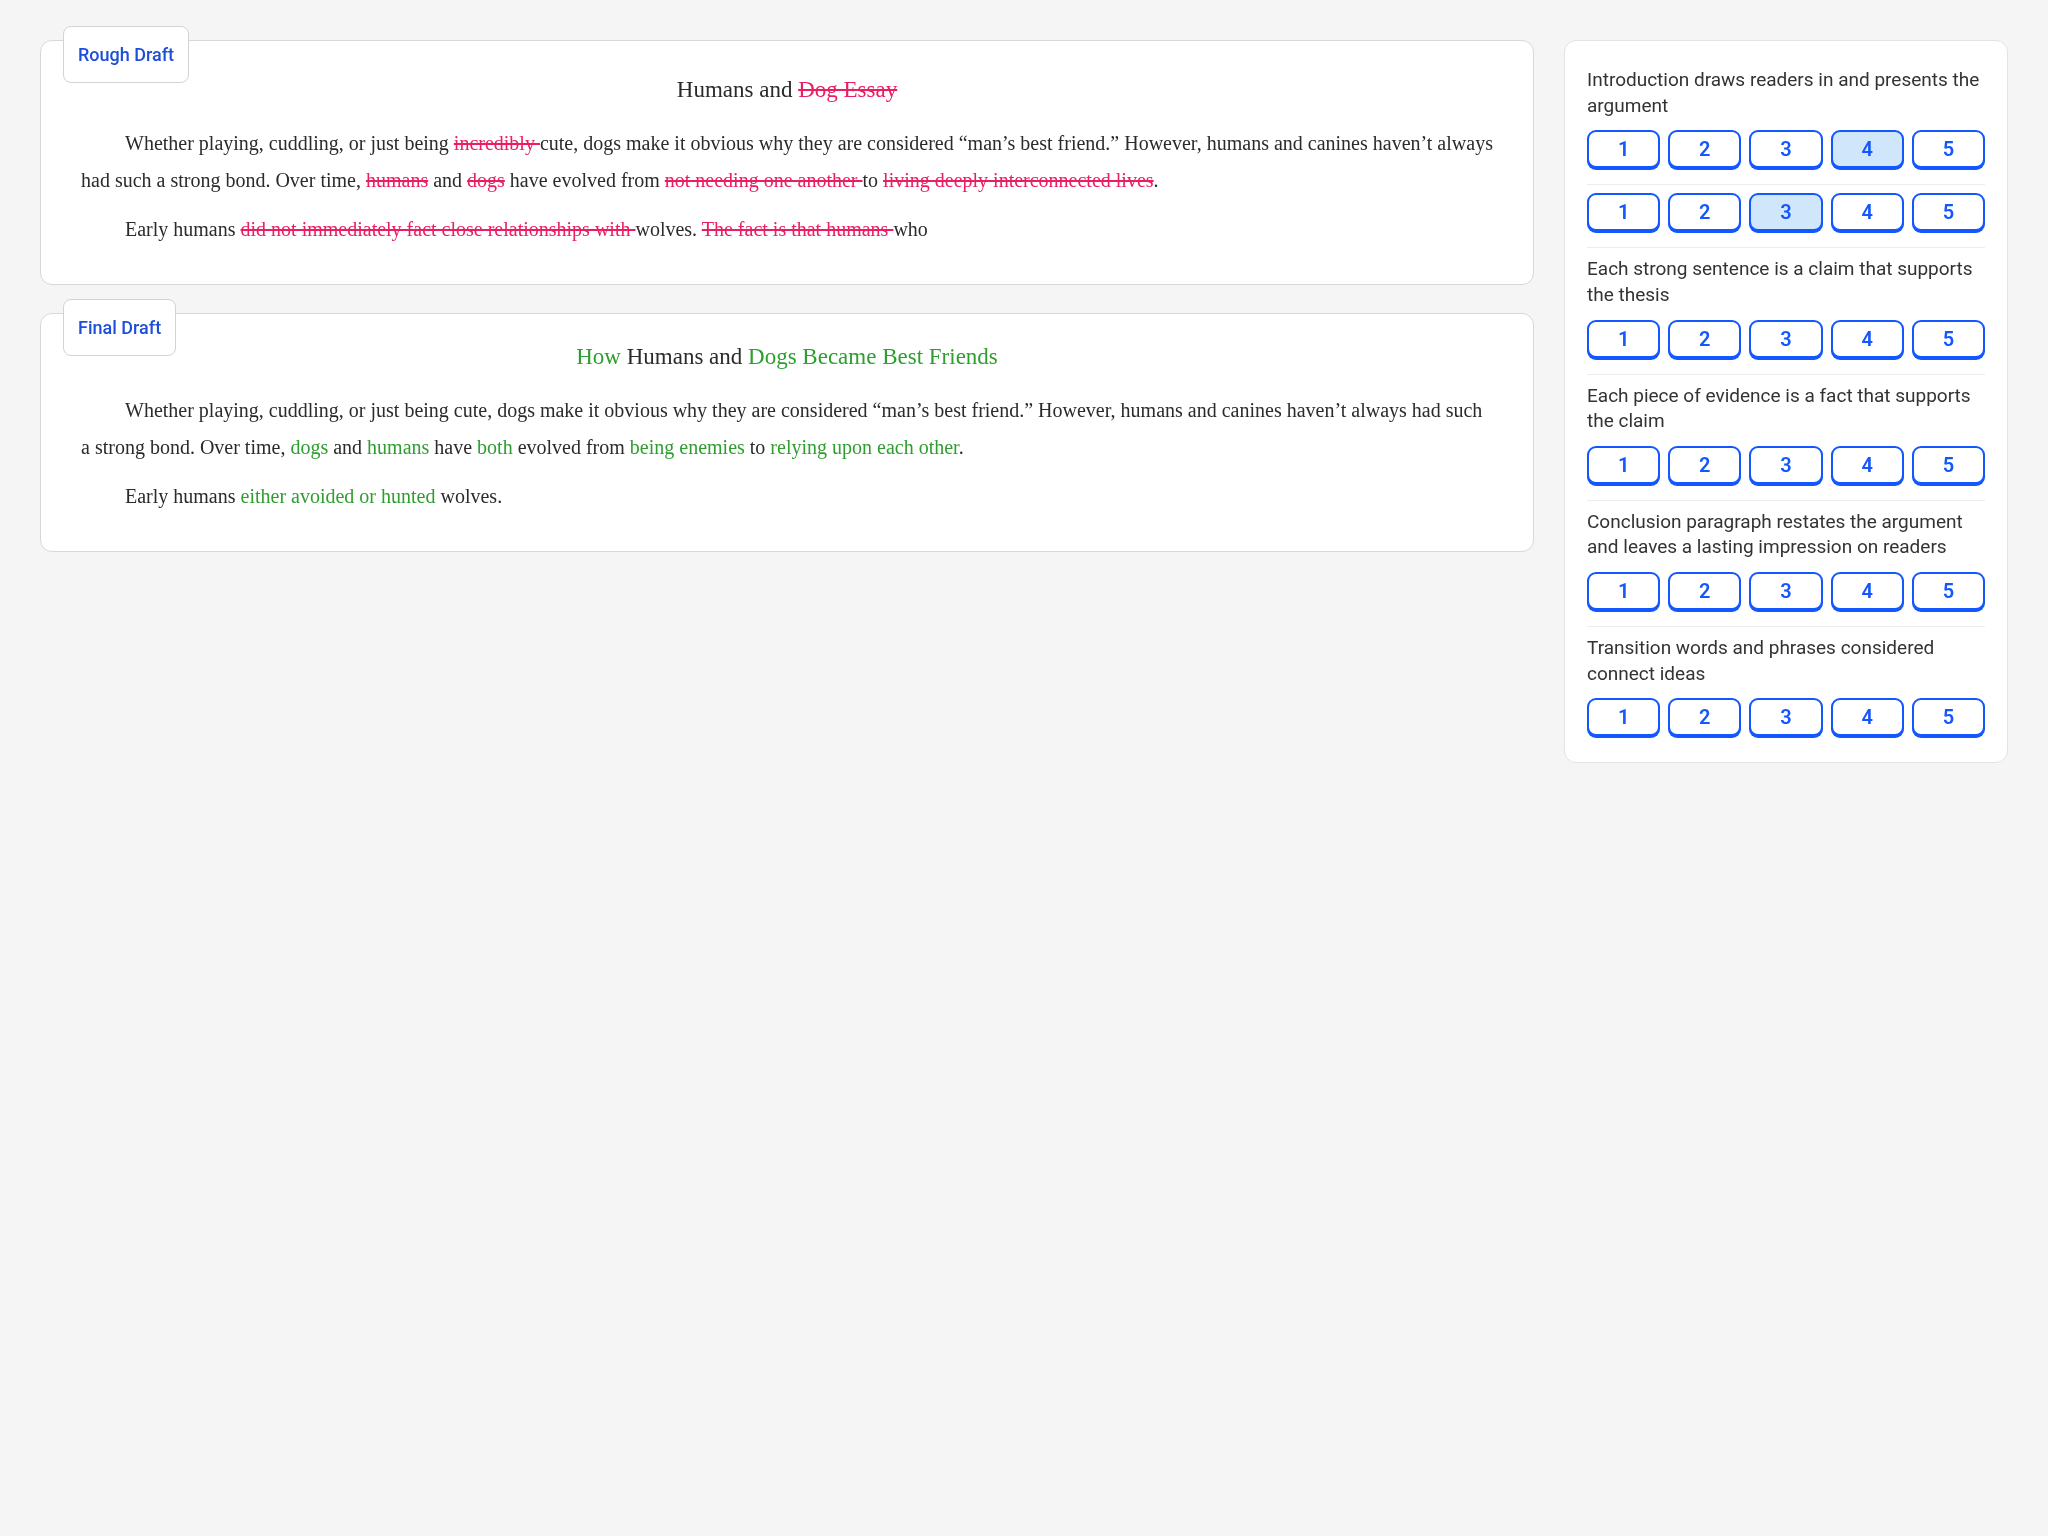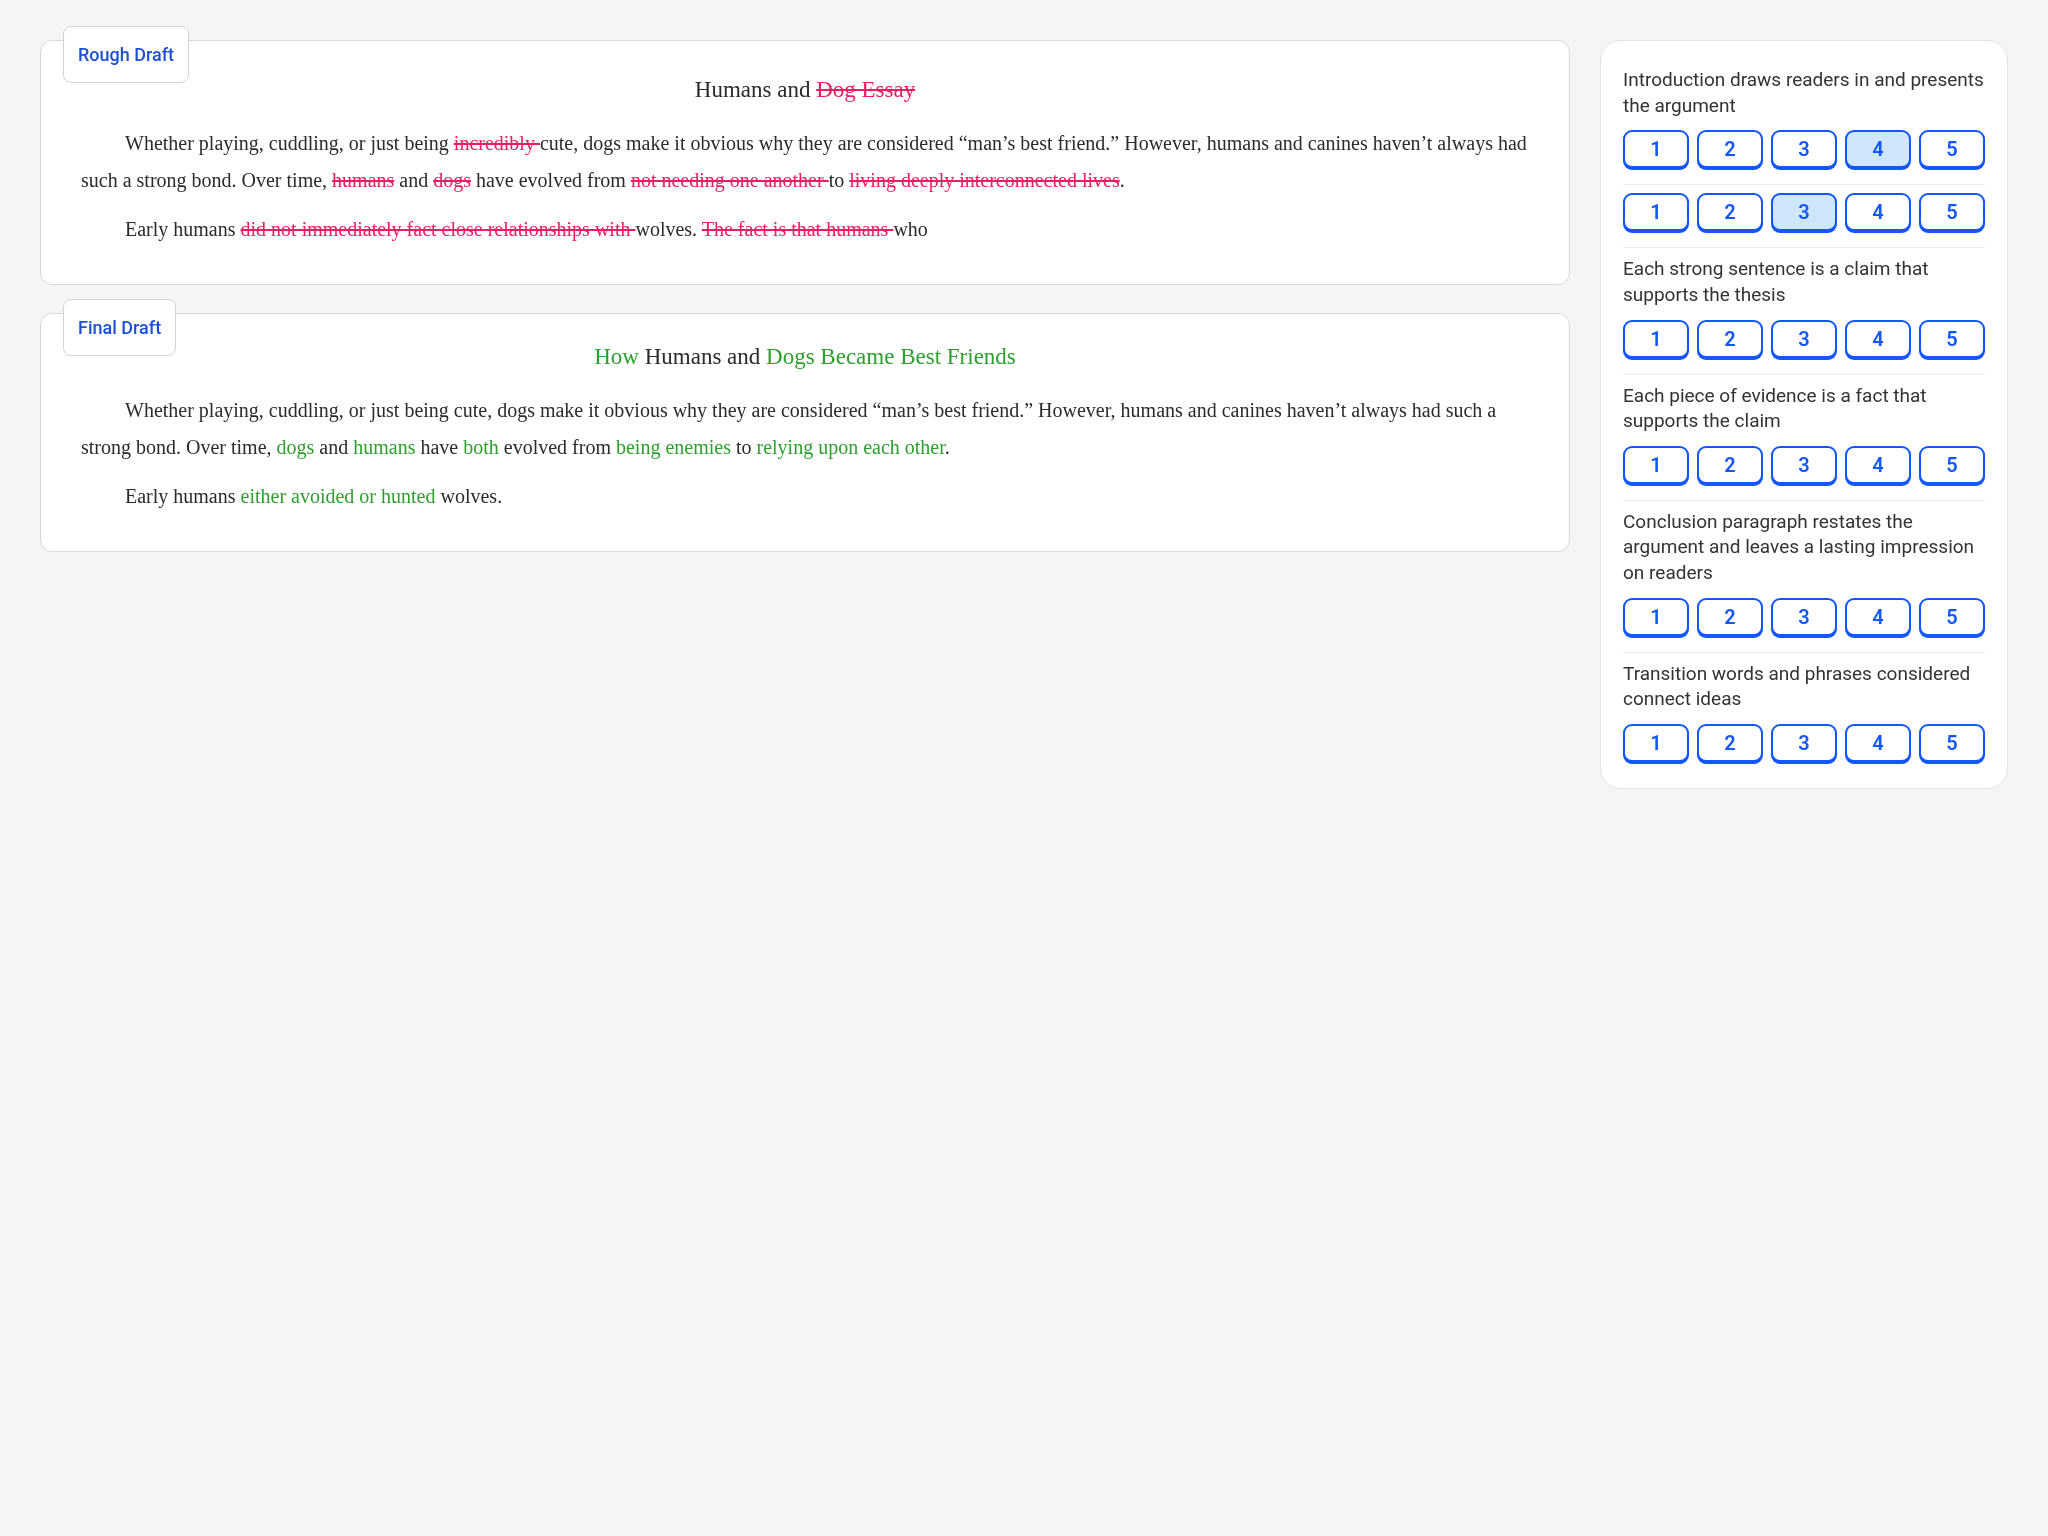--- a/index.html
+++ b/index.html
@@ -65,24 +65,24 @@
       color: #e91e63;
       text-decoration: line-through;
       text-decoration-thickness: 2px;
     }
 
     .green { color: #2e9e2e; font-weight: 400; }
     .essay-title .green { font-weight: 400; }
 
     
     .rubric-panel {
-      width: 408px;
+      width: 444px;
       background: #fff;
       border: 1px solid #e0e3e7;
-      border-radius: 20px;
+      border-radius: 12px;
       padding: 26px 22px;
     }
 
     .rubric-item { padding: 8px 0 16px; border-bottom: 1px solid #ececec; }
     .rubric-item:last-child { border-bottom: none; padding-bottom: 0; }
     .rubric-item:first-child { padding-top: 0; }
 
     .rubric-desc {
       font-size: 19px;
       color: #333;

